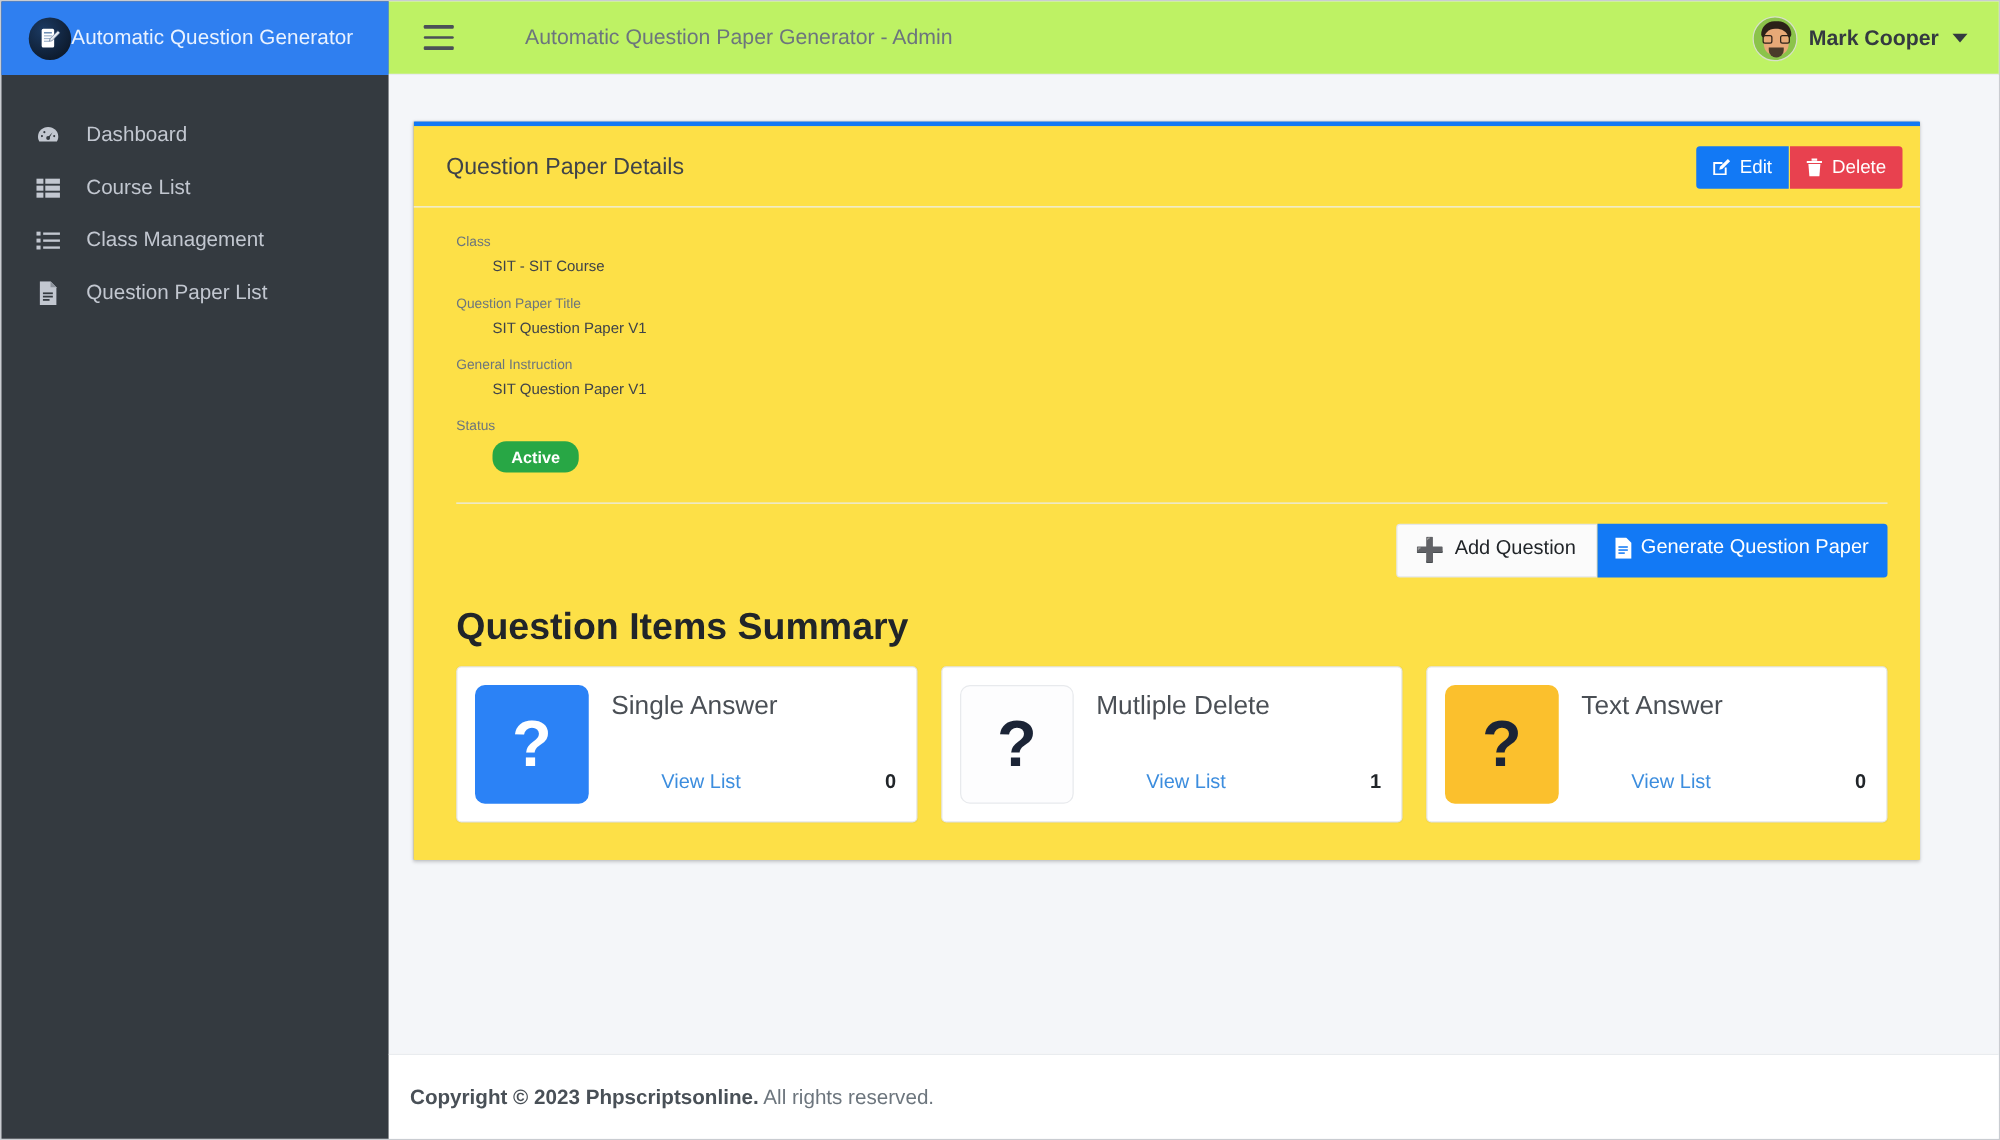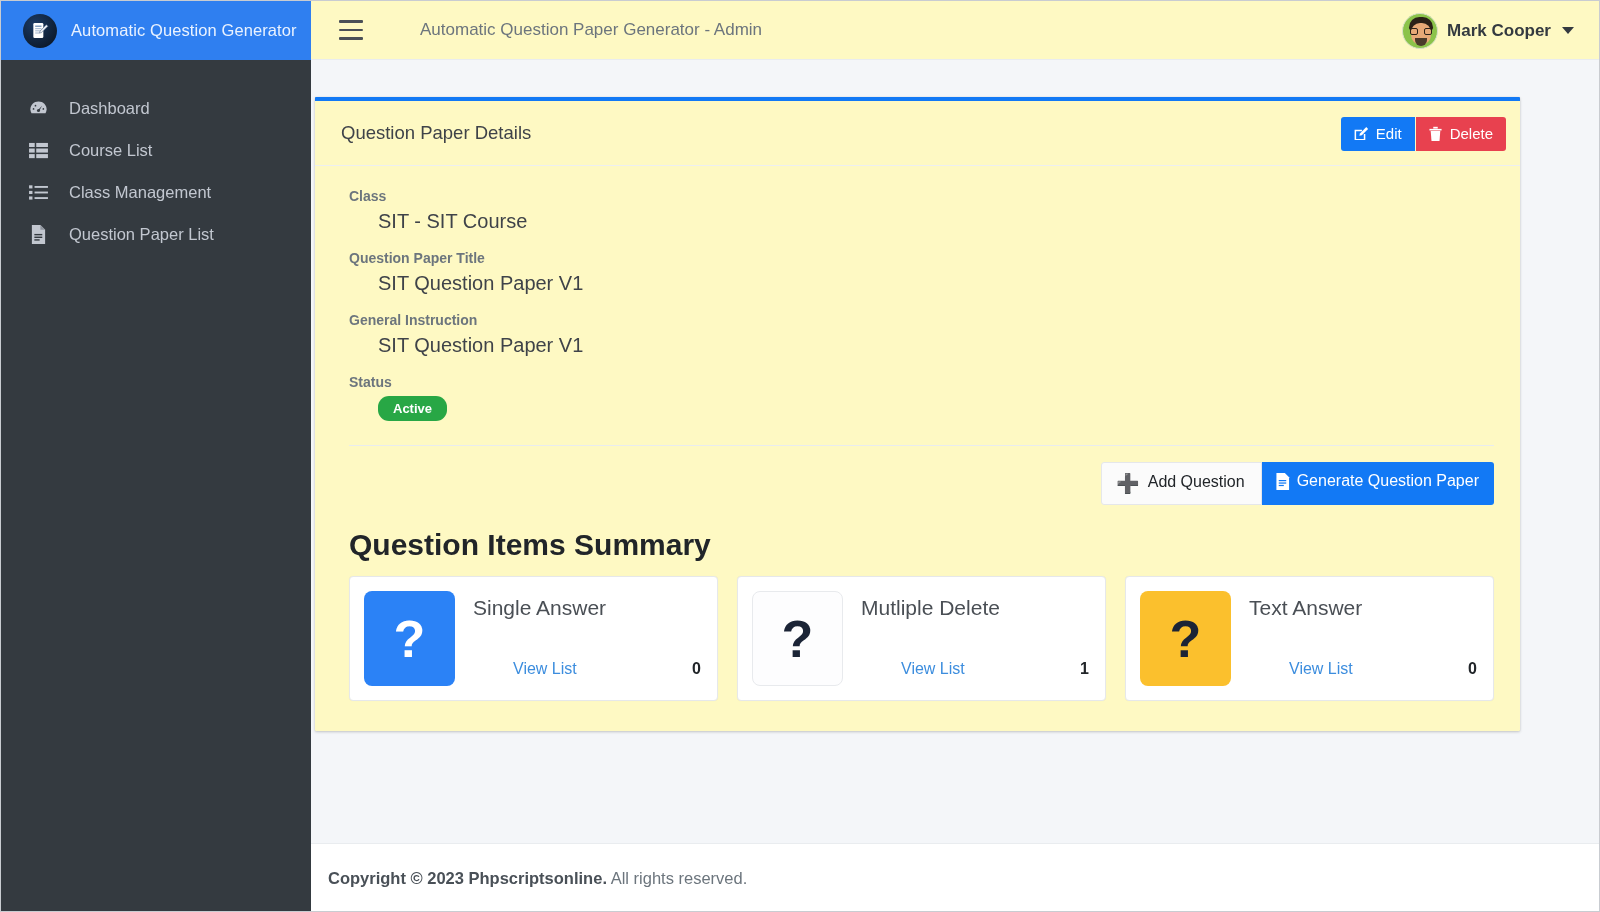--- a/index.html
+++ b/index.html
@@ -21,21 +21,20 @@
   .sidebar {
     position: absolute; left: 0; top: 0;
     width: 310px; height: 912px;
     background: #343a40;
   }
   .brand {
     height: 59px;
     background: #2f7ff0;
     display: flex; align-items: center;
     padding-left: 22px;
-    gap: 14px;
   }
   .brand-logo {
     width: 34px; height: 34px; border-radius: 50%;
     background: radial-gradient(circle at 35% 30%, #1b3a63 0%, #0d1b2e 75%);
     display: flex; align-items: center; justify-content: center;
     flex: none;
   }
   .brand-title {
     color: #e9f2ff; font-size: 16.5px; letter-spacing: .1px;
     white-space: nowrap;
@@ -55,21 +54,21 @@
   }
   .nav-icon svg { display: block; }
   .nav-label {
     color: #c2c7d0; font-size: 16.5px; white-space: nowrap;
   }
 
   
   .header {
     position: absolute; left: 310px; top: 0;
     width: 1290px; height: 59px;
-    background: #fef9c3;
+    background: #bef264;
     border-bottom: 1px solid #e9ecef;
     display: flex; align-items: center;
   }
   .hamburger {
     width: 24px; height: 20px;
     margin-left: 28px;
     display: flex; flex-direction: column; justify-content: space-between;
     cursor: pointer;
   }
   .hamburger span {
@@ -122,23 +121,23 @@
     border-top: 7px solid #343a40;
   }
 
   
   .content {
     position: absolute; left: 310px; top: 59px;
     width: 1290px; height: 783px;
     background: #f4f6f9;
   }
   .card {
-    position: absolute; left: 4px; top: 37px;
+    position: absolute; left: 20px; top: 37px;
     width: 1205px;
-    background: #fef9c3;
+    background: #fde047;
     border-top: 4px solid #000000;
     box-shadow: 0 0 1px rgba(0,0,0,.125), 0 1px 3px rgba(0,0,0,.2);
     border-radius: 1px;
   }
   .card-header {
     height: 65px;
     border-bottom: 1px solid #edeff1;
     display: flex; align-items: center;
     padding: 0 14px 0 26px;
     position: relative;
@@ -164,25 +163,25 @@
     background: #e8414f; color: #ffffff;
     padding: 9px 13px 9px 12px; border-radius: 0 3px 3px 0;
     margin-left: 1px;
   }
   .btn svg { display: block; flex: none; }
 
   .card-body { padding: 22px 26px 30px 34px; }
 
   .field { margin-bottom: 17px; }
   .field-label {
-    font-size: 14px; font-weight: bold; color: #6c757d;
+    font-size: 11px; font-weight: normal; color: #6c757d;
     margin-bottom: 6px;
   }
   .field-value {
-    font-size: 20px; color: #3f4349; padding-left: 29px;
+    font-size: 12px; color: #3f4349; padding-left: 29px;
   }
   .badge-wrap { padding-left: 29px; }
   .badge-active {
     display: inline-block;
     background: #28a745; color: #ffffff;
     font-size: 13px; font-weight: bold;
     padding: 5px 15px; border-radius: 11px;
   }
 
   .divider {

